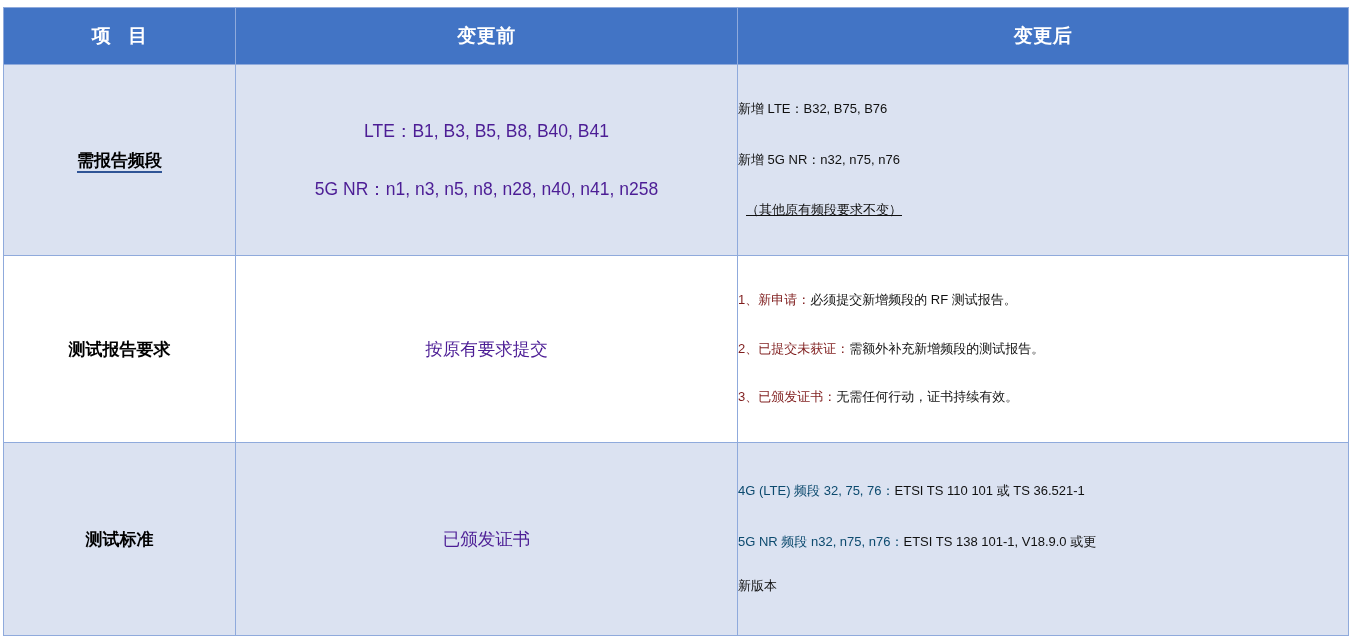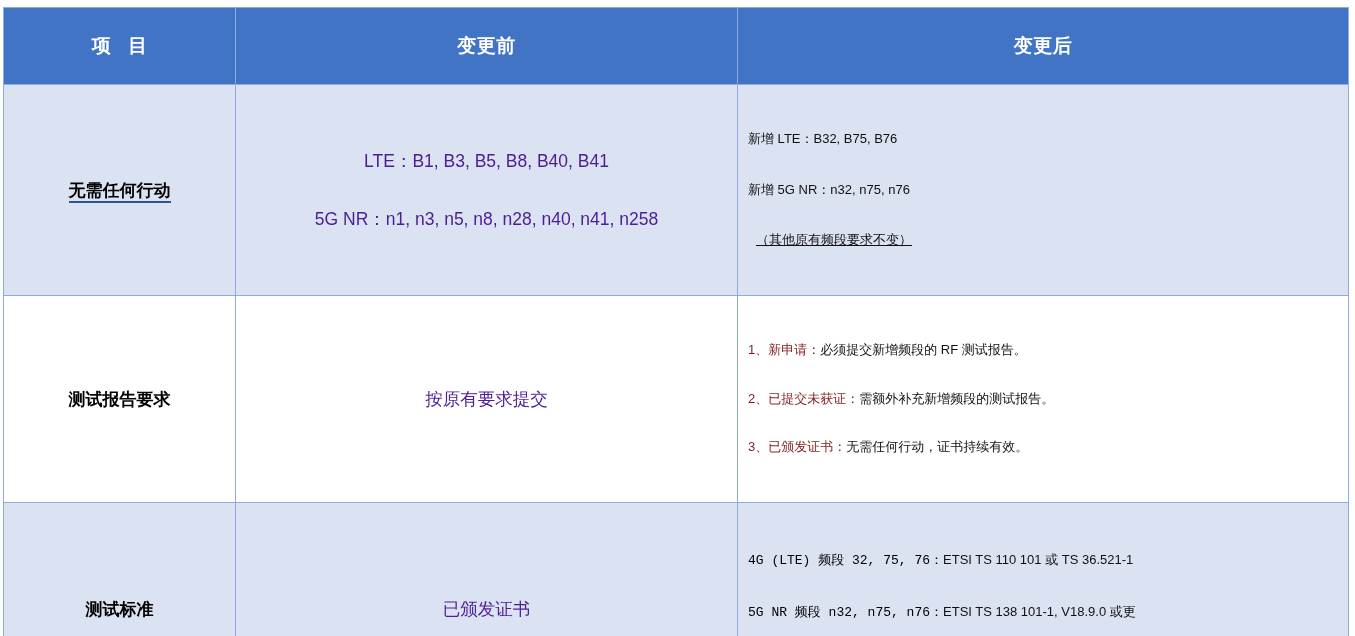--- a/index.html
+++ b/index.html
@@ -27,21 +27,21 @@
     border-collapse: collapse;
     table-layout: fixed;
   }
   col.c1 { width: 232px; }
   col.c2 { width: 502px; }
   col.c3 { width: 611px; }
 
   table.cmp th, table.cmp td {
     border: 1px solid #8faadc;
     vertical-align: middle;
-    padding: 10px;
+    padding: 0;
     margin-left: 16px;
   }
 
   
   thead tr th {
     background: #4274c5;
     color: #ffffff;
     font-weight: bold;
     font-size: 19px;
     height: 56px;
@@ -82,21 +82,21 @@
     padding: 0 0 0 14px;
     line-height: 1.15;
   }
   td.right .ln { display: block; }
   td.right .ln + .ln { margin-top: 36px; }
   td.right .ln.tight + .ln.tight { margin-top: 34px; }
   td.right .ln.cont { margin-top: 30px; }
   td.right .indent { padding-left: 8px; text-decoration: underline; }
 
   .blue { color: #7f1d1d; }
-  .red  { color: #000000; font-family: Liberation Mono, monospace; }
+  .red  { color: #0c4a6e; }
 
   
   tr.r1 > td { height: 190px; }
   tr.r2 > td { height: 186px; }
   tr.r3 > td { height: 192px; }
 </style>
 </head>
 <body>
 
 <div class="page">
@@ -113,21 +113,21 @@
         <th class="hc1">项 目</th>
         <th>变更前</th>
         <th>变更后</th>
       </tr>
     </thead>
 
     <tbody>
 
       <tr class="shade r1">
         <td class="label">
-          <span class="u">无需任何行动</span>
+          <span class="u">需报告频段</span>
         </td>
         <td class="mid">
           <span class="ln">LTE：B1, B3, B5, B8, B40, B41</span>
           <span class="gap"></span>
           <span class="ln">5G NR：n1, n3, n5, n8, n28, n40, n41, n258</span>
         </td>
         <td class="right">
           <span class="ln">新增 LTE：B32, B75, B76</span>
           <span class="ln">新增 5G NR：n32, n75, n76</span>
           <span class="ln indent">（其他原有频段要求不变）</span>

